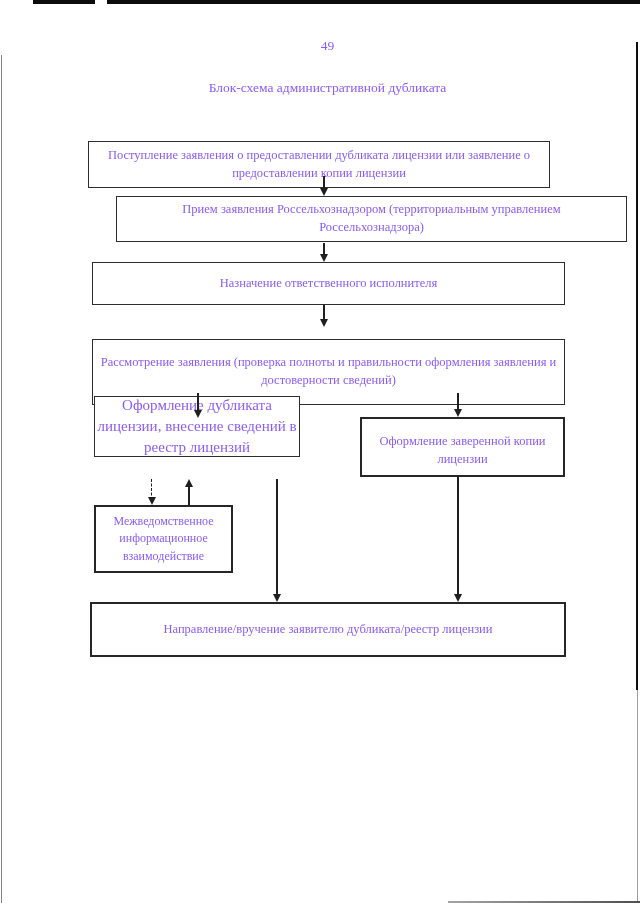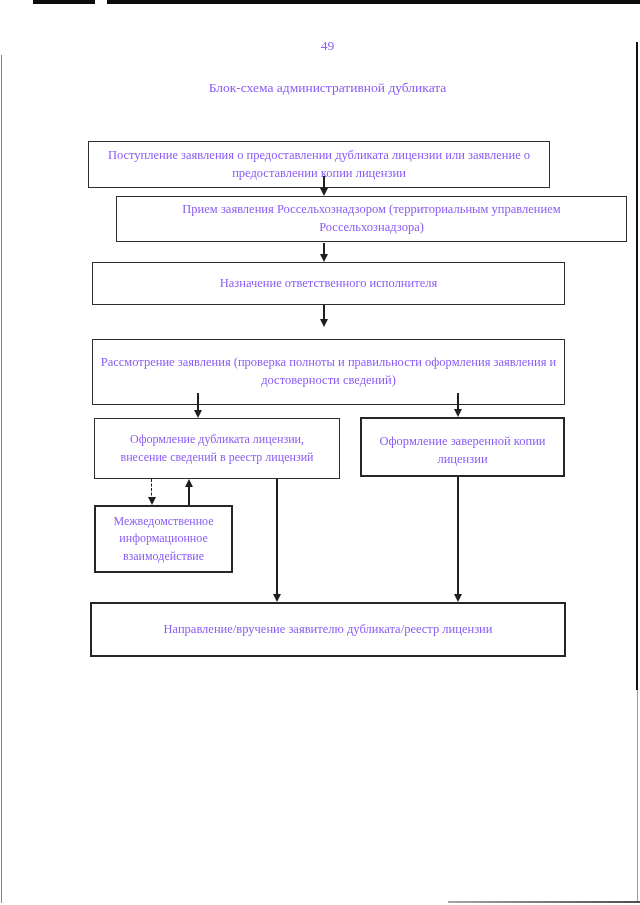--- a/index.html
+++ b/index.html
@@ -27,21 +27,21 @@
   
   .box{position:absolute;box-sizing:border-box;border:1.5px solid #2d2d2d;background:#ffffff;
     display:flex;align-items:center;justify-content:center;text-align:center;
     font-size:12.5px;line-height:1.42;}
   .box.thick{border-width:2px;border-color:#262626;}
   .lbl{display:block;}
   .b1{left:88px;top:141px;width:462px;height:47px;}   .b1 .lbl{max-width:455px;}
   .b2{left:92px;top:196px;width:511px;height:46px;margin-left:24px;}   .b2 .lbl{max-width:410px;}
   .b3{left:92px;top:262px;width:473px;height:43px;text-align:right;}   .b3 .lbl{max-width:460px;}
   .b4{left:92px;top:327px;width:473px;height:66px;margin-top:12px;}   .b4 .lbl{max-width:468px;}
-  .b5{left:94px;top:418px;width:246px;height:61px;font-size:12px;} .b5 .lbl{max-width:200px;}
+  .b5{left:94px;top:396px;width:206px;height:61px;font-size:15px;} .b5 .lbl{max-width:200px;}
   .b6{left:360px;top:417px;width:205px;height:60px;}  .b6 .lbl{max-width:175px;margin-top:7px;}
   .b7{left:94px;top:505px;width:139px;height:68px;font-size:12px;} .b7 .lbl{max-width:125px;}
   .b8{left:90px;top:602px;width:476px;height:55px;}   .b8 .lbl{max-width:470px;}
   
   .varrow{position:absolute;width:9px;}
   .varrow .al{position:absolute;left:50%;margin-left:-0.75px;top:0;bottom:5px;width:1.5px;background:#1f1f1f;}
   .varrow .ah{position:absolute;left:50%;margin-left:-4.5px;bottom:0;width:0;height:0;
     border-left:4.5px solid transparent;border-right:4.5px solid transparent;border-top:8px solid #1f1f1f;}
   .varrow.dashed .al{background:none;width:0;border-left:1.5px dashed #1f1f1f;}
   .varrow.up .al{top:5px;bottom:0;}

